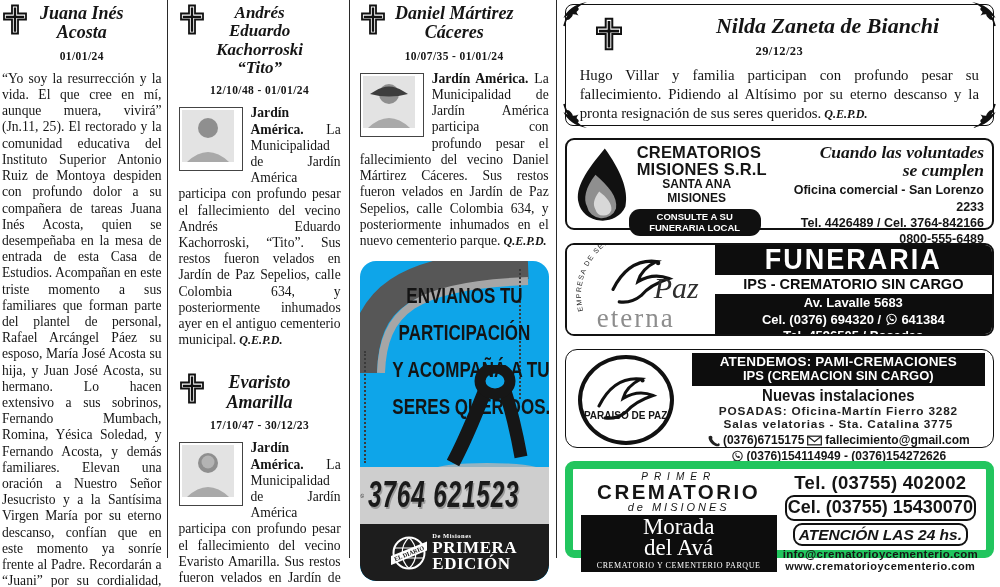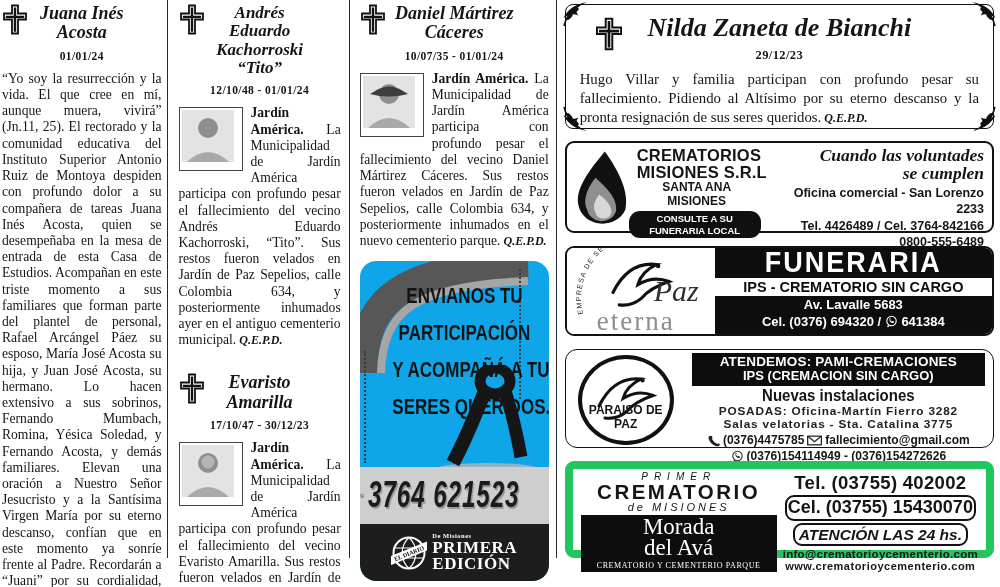--- a/index.html
+++ b/index.html
@@ -43,21 +43,21 @@
   .part-brand{position:absolute;left:0;right:0;bottom:0;height:57px;background:#1d1d1d;
               border-radius:0 0 16px 16px;display:flex;align-items:center;justify-content:center;gap:5px;}
   .brand-txt{color:#fff;font-family:"Liberation Serif",serif;font-weight:bold;line-height:.95;}
   .brand-top{font-size:6.5px;letter-spacing:.5px;display:block;}
   .brand-big{font-size:17px;letter-spacing:.5px;display:block;}
 
   
   .adbox{box-sizing:border-box;background:#fff;}
   .box-nilda{position:relative;border:1.5px solid #111;border-radius:8px;height:127px;
              padding:6px 14px 0;margin:2px 2px 12px 0;}
-  .box-nilda .ntitle{font-size:26px;padding:0 40px;}
+  .box-nilda .ntitle{font-size:22px;padding:0 40px;text-align:right;}
   .box-nilda .ndates{font-size:12.5px;margin:6px 0 7px;}
   .box-nilda .nbody{font-size:14.8px;line-height:19px;}
   .corner{position:absolute;width:26px;height:26px;}
   .c-tl{left:-4px;top:-4px;}
   .c-tr{right:-4px;top:-4px;transform:scaleX(-1);}
   .c-bl{left:-4px;bottom:-4px;transform:scaleY(-1);}
   .c-br{right:-4px;bottom:-4px;transform:scale(-1,-1);}
   .box-nilda .cross{left:16px;top:6px;}
 
   .box-crema{border:2px solid #111;border-radius:9px;height:92px;margin:0 2px 13px 0;
@@ -87,21 +87,21 @@
   .fune-title{font-weight:bold;font-size:27px;letter-spacing:2px;line-height:1.02;transform:scaleY(1.08);}
   .fune-strip{background:#fff;color:#0d0d0d;font-weight:bold;font-size:14.5px;line-height:1.15;
               margin:1px 0;padding:1px 0;}
   .fune-line{font-weight:bold;font-size:13px;line-height:1.3;}
 
   .box-para{border:1.5px solid #111;border-radius:12px;height:99px;margin:0 2px 13px 0;
             display:flex;padding:3px 8px 2px 10px;font-family:"Liberation Sans",sans-serif;}
   .para-left{width:116px;flex:none;position:relative;}
   .para-circle{position:absolute;left:2px;top:2px;width:96px;height:90px;border:4px solid #111;
                border-radius:50%;box-sizing:border-box;text-align:center;}
-  .para-logo-label{position:absolute;left:0;right:0;bottom:10px;font-weight:bold;font-size:12px;}
+  .para-logo-label{position:absolute;left:0;right:0;bottom:20px;font-weight:bold;font-size:10px;}
   .para-right{flex:1;text-align:center;}
   .para-banner{background:#0d0d0d;color:#fff;font-weight:bold;line-height:1.05;padding:2px 0 3px;}
   .para-banner .b1{font-size:13.5px;letter-spacing:.2px;}
   .para-banner .b2{font-size:13px;}
   .para-sub{font-weight:bold;font-size:15px;margin:1px 0;transform:scaleY(1.05);}
   .para-addr{font-weight:bold;font-size:11.8px;letter-spacing:.8px;line-height:1.15;color:#222;}
   .para-contact{font-weight:bold;font-size:12px;margin-top:2px;display:flex;
                 justify-content:center;align-items:center;gap:3px;line-height:1.15;}
 
   .box-morada{border:8px solid #22c55e;border-radius:9px;height:97px;margin:0 2px 0 0;
@@ -384,21 +384,21 @@
           <div class="b1">ATENDEMOS: PAMI-CREMACIONES</div>
           <div class="b2">IPS (CREMACION SIN CARGO)</div>
         </div>
         <div class="para-sub">Nuevas instalaciones</div>
         <div class="para-addr">POSADAS: Oficina-Martín Fierro 3282</div>
         <div class="para-addr">Salas velatorias - Sta. Catalina 3775</div>
         <div class="para-contact">
           <svg width="13" height="13" viewBox="0 0 16 16">
             <path d="M2 3 C6 0.5 7.5 4 6.2 6.2 C8 9.4 10.4 11.4 13 12.3 C14.4 10.2 16.5 12.4 15.2 14.4 C12.5 16.8 3.8 13 2 5.5 Z" fill="#222"></path>
           </svg>
-          <span>(0376)4475785</span>
+          <span>(0376)6715175</span>
           <svg width="15" height="11" viewBox="0 0 18 12">
             <rect x="0.8" y="0.8" width="16.4" height="10.4" fill="none" stroke="#222" stroke-width="1.5"></rect>
             <path d="M1 1 L9 7.5 L17 1" stroke="#222" fill="none" stroke-width="1.5"></path>
           </svg>
           <span>fallecimiento@gmail.com</span>
         </div>
         <div class="para-contact">
           <svg width="13" height="13" viewBox="0 0 40 40">
               <use href="#g-wa"></use>
             </svg>

